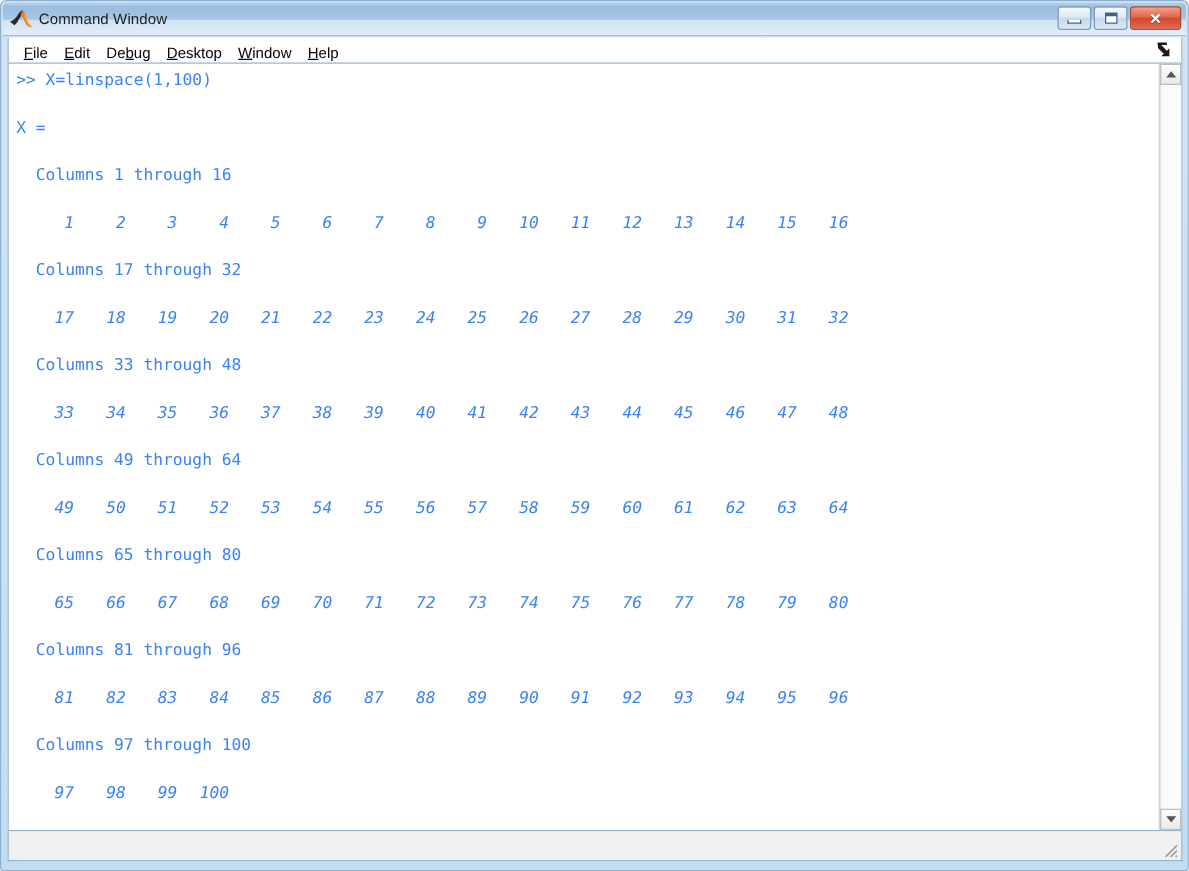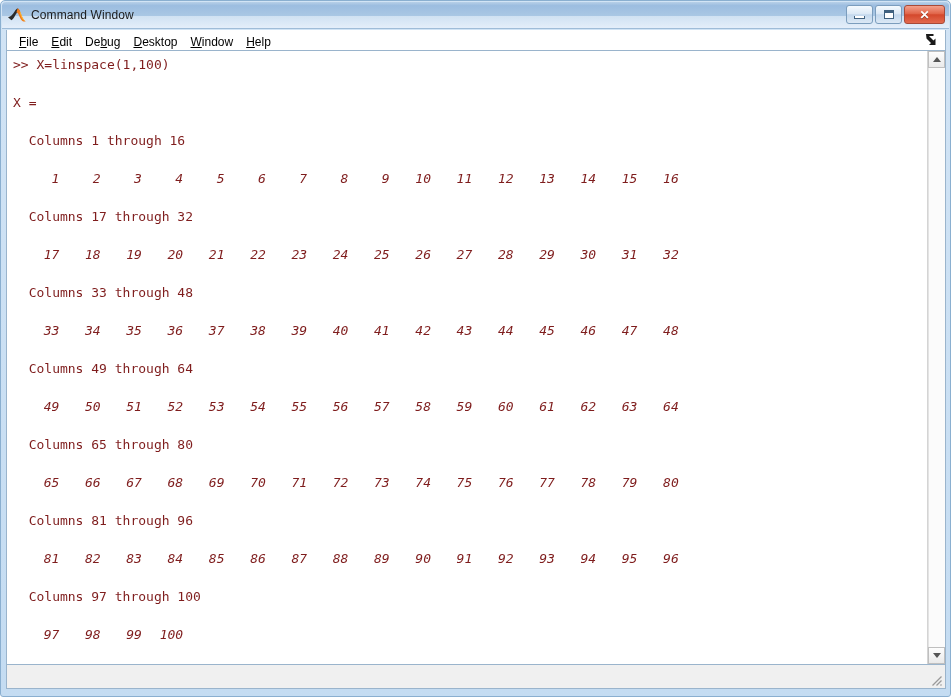--- a/index.html
+++ b/index.html
@@ -162,21 +162,21 @@
     left: 0; top: 0;
     width: 920px;
     height: 613px;
     box-sizing: border-box;
     background: #ffffff;
     padding: 4px 0 0 6px;
     overflow: hidden;
     font-family: "DejaVu Sans Mono", "Liberation Mono", monospace;
     font-size: 13px;
     line-height: 19px;
-    color: #7f1d1d;
+    color: #3b82f6;
     white-space: pre;
   }
   .line { height: 19px; white-space: pre; }
   .line.blank { height: 19px; }
 
   
   .numrow {
     display: block;
     height: 19px;
     position: relative;

